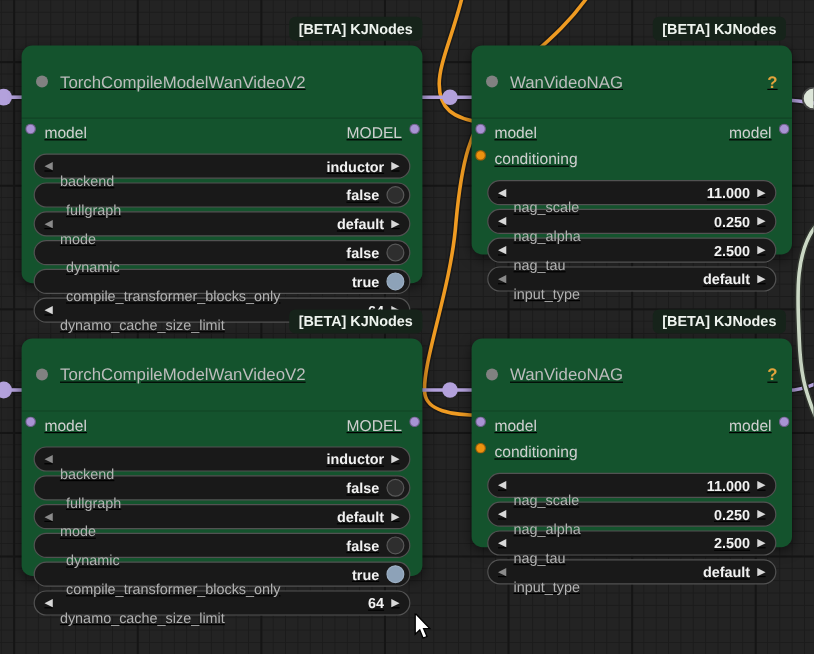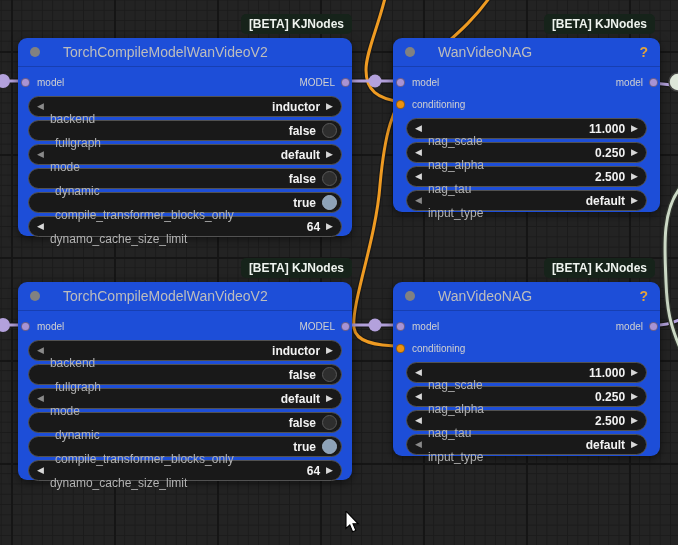--- a/index.html
+++ b/index.html
@@ -11,34 +11,35 @@
       linear-gradient(#151515 2px, transparent 2px),
       linear-gradient(90deg,#151515 2px, transparent 2px),
       linear-gradient(#1b1b1b 1px, transparent 1px),
       linear-gradient(90deg,#1b1b1b 1px, transparent 1px);
     background-size:103px 103px,103px 103px,10.3px 10.3px,10.3px 10.3px;
     background-position:11px 51px,11px 51px,11px 51px,11px 51px;
     position:relative;
   }
   #wires{position:absolute;left:0;top:0;z-index:1;}
   .node{
-    position:absolute;z-index:2;background:#1d4ed8;border-radius:9px;
+    position:absolute;z-index:2;background:#14532d;border-radius:9px;
     box-shadow:0 3px 10px rgba(0,0,0,.5);
+    text-decoration:underline;
   }
   .badge{
     position:absolute;top:-24px;height:20px;line-height:20px;
     background:#16231a;color:#eef3ee;font-size:12px;font-weight:bold;
     padding:0 8px;border-radius:5px;white-space:nowrap;
   }
-  .titlebar{height:28px;display:flex;align-items:center;padding:0 12px;gap:23px;border-bottom:1px solid rgba(0,0,0,.18);}
+  .titlebar{height:28px;display:flex;align-items:center;padding:16px 12px;gap:10px;border-bottom:1px solid rgba(0,0,0,.18);}
   .tdot{width:10px;height:10px;border-radius:50%;background:#818181;flex:0 0 auto;}
   .ttext{color:#bdbdbd;font-size:14px;white-space:nowrap;}
   .help{margin-left:auto;color:#e2a33c;font-weight:bold;font-size:14px;}
   .slots{margin-top:4px;}
-  .slotrow{height:22px;display:flex;align-items:center;font-size:10px;color:#d0d0d0;}
+  .slotrow{height:22px;display:flex;align-items:flex-start;font-size:13px;color:#d0d0d0;}
   .indot,.outdot{width:9px;height:9px;border-radius:50%;flex:0 0 auto;border:1px solid rgba(0,0,0,.35);box-sizing:border-box;}
   .indot{margin-left:3px;}
   .outdot{margin-right:2px;}
   .dot-purple{background:#a893d4;}
   .dot-orange{background:#ee920f;}
   .slabel{margin-left:7px;}
   .outlabel{margin-left:auto;margin-right:6px;}
   .widgets{margin-top:1px;}
   .widget{
     height:21px;box-sizing:border-box;margin:3px 10px;

